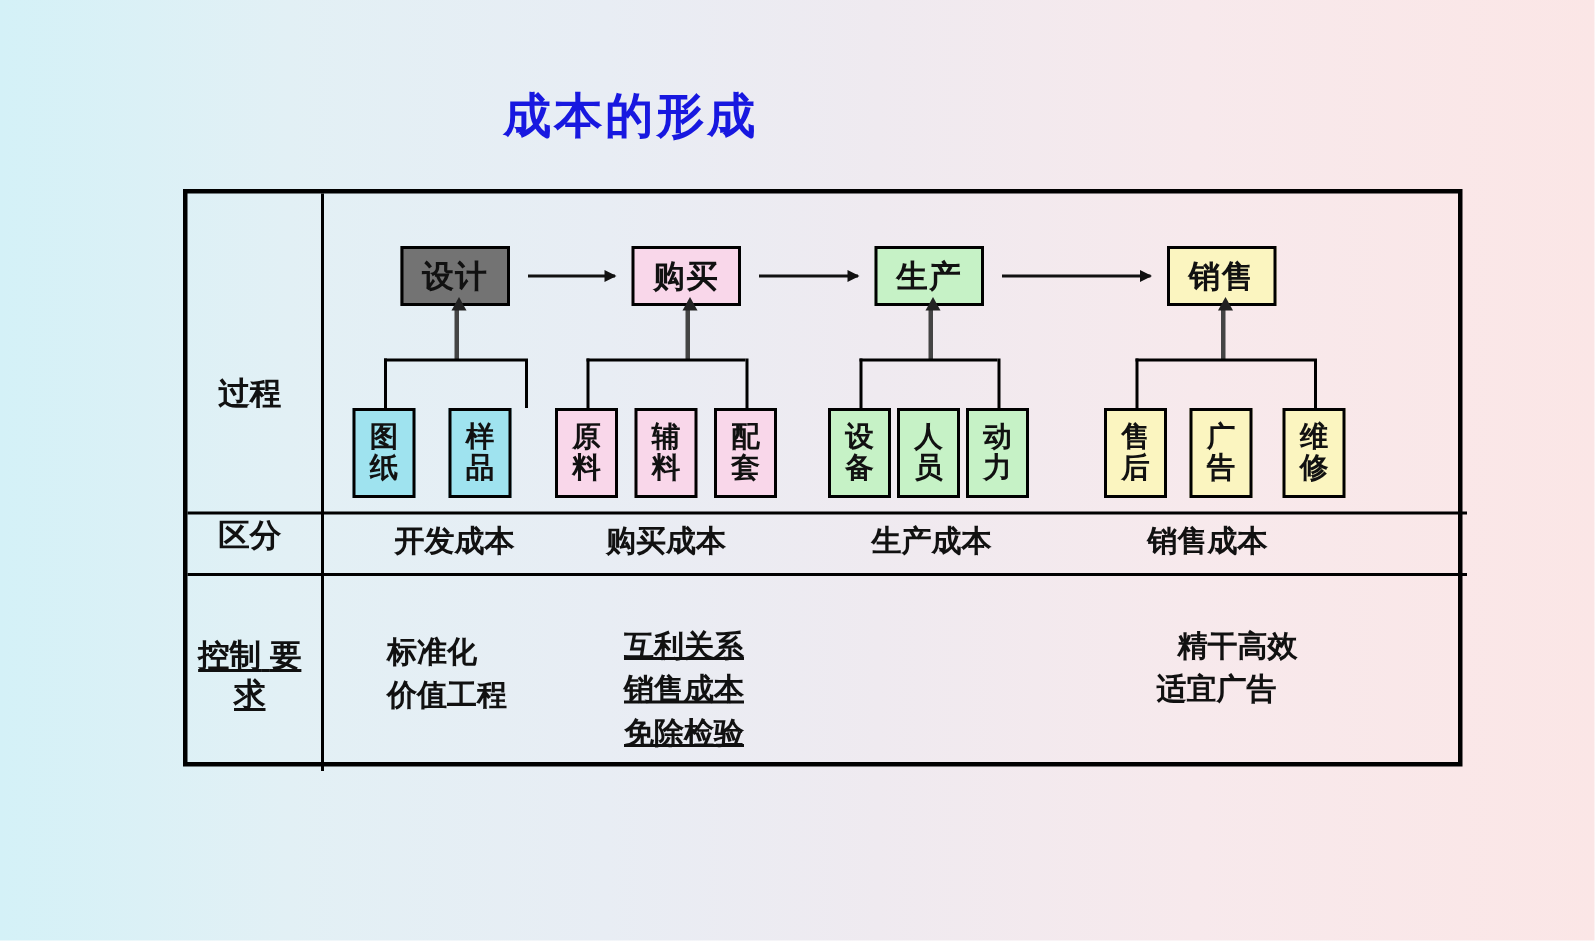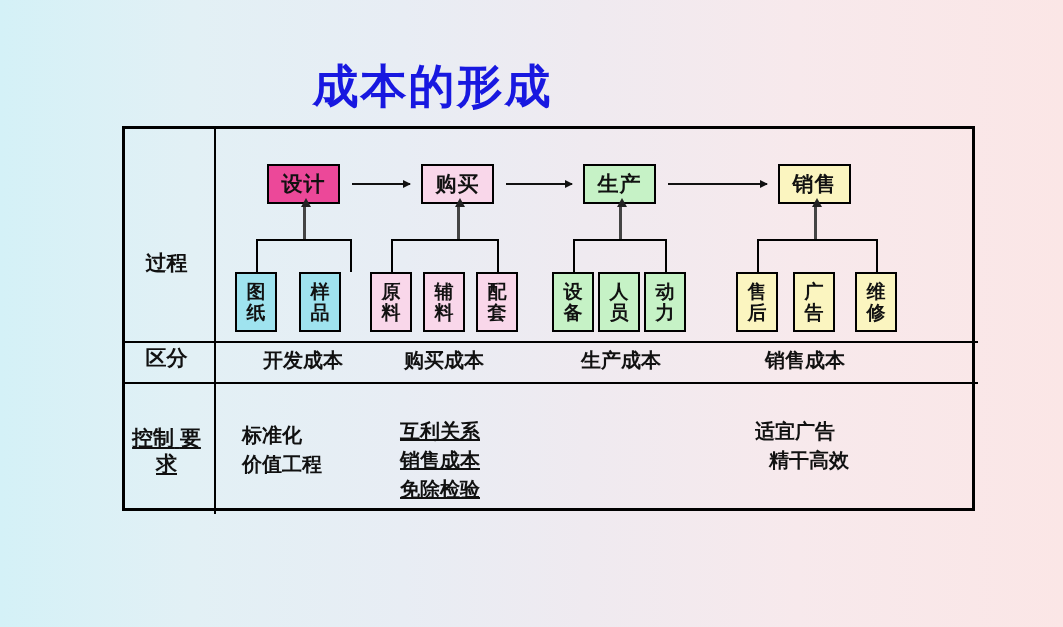--- a/index.html
+++ b/index.html
@@ -16,25 +16,25 @@
 
   #stage {
     position: relative;
     width: 1063px;
     height: 627px;
   }
 
   
   .title {
     position: absolute;
-    left: 12px;
+    left: 0;
     top: 56px;
     width: 841px;
     text-align: center;
-    font-size: 46px;
+    font-size: 32px;
     font-weight: bold;
     color: #1818e0;
     letter-spacing: 2px;
     white-space: nowrap;
   }
 
   
   .table-frame {
     position: absolute;
     left: 122px;
@@ -84,21 +84,21 @@
     border: 2px solid #000;
     box-sizing: border-box;
     display: flex;
     align-items: center;
     justify-content: center;
     font-size: 21px;
     font-weight: bold;
     color: #111;
     letter-spacing: 1px;
   }
-  .pbox.design  { left: 267px; top: 164px; width: 73px; background: #ec4899; }
+  .pbox.design  { left: 267px; top: 164px; width: 73px; background: #737373; }
   .pbox.buy     { left: 421px; top: 164px; width: 73px; background: #f9d7ea; }
   .pbox.prod    { left: 583px; top: 164px; width: 73px; background: #c6f2c6; }
   .pbox.sale    { left: 778px; top: 164px; width: 73px; background: #fbf5c0; }
 
   
   .arrow {
     position: absolute;
     top: 183px;
     height: 2px;
     background: #111;
@@ -180,21 +180,21 @@
 
   
   .ctrl {
     position: absolute;
     font-size: 20px;
     font-weight: bold;
     color: #111;
     line-height: 1.45;
     white-space: nowrap;
   }
-  .ctrl span { display: block; }
+  .ctrl span { display: block; margin-left: 16px; }
 </style>
 </head>
 <body>
 
 <div id="stage">
 
   <div class="title">成本的形成</div>
 
   <div class="table-frame">
     <div class="vline"></div>
@@ -319,17 +319,17 @@
   </div>
 
   <div class="ctrl" style="left:400px; top:417px;text-decoration:underline;">
     <span>互利关系</span>
     <span>销售成本</span>
     <span>免除检验</span>
   </div>
 
 
   <div class="ctrl" style="left:755px; top:417px;">
+    <span style="padding-left:14px;">精干高效</span>
     <span>适宜广告</span>
-    <span style="padding-left:14px;">精干高效</span>
   </div>
 
 </div>
 
 </body></html>

